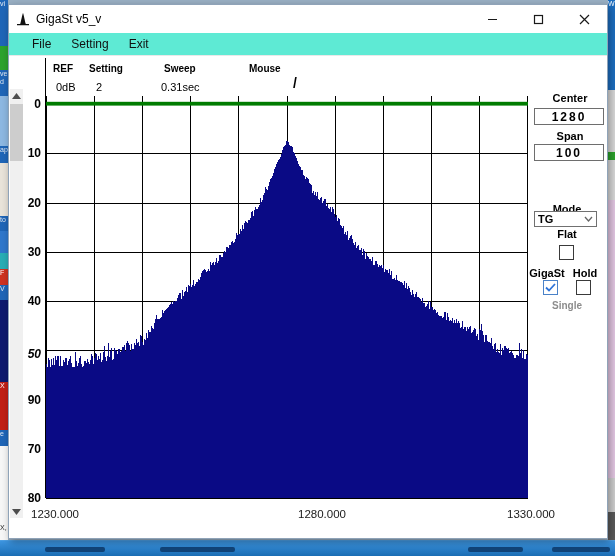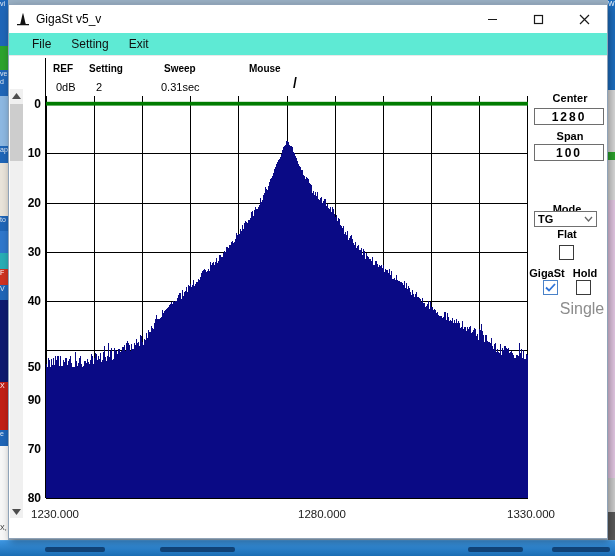--- a/index.html
+++ b/index.html
@@ -35,21 +35,21 @@
   #xlab-0{left:22px;} #xlab-1{left:237px;width:100px;text-align:right;} #xlab-2{left:472px;width:100px;text-align:center;}
   
   .plabel{position:absolute;font-size:11px;font-weight:bold;color:#000;text-align:center;}
   .pinput{position:absolute;left:525px;width:70px;height:17px;border:1px solid #6e6e6e;background:#fff;
           font-size:12px;font-weight:bold;text-align:center;letter-spacing:2px;padding:0;color:#000;}
   #mode-select{position:absolute;left:525px;top:206px;width:63px;height:16px;border:1px solid #707070;background:#fff;
           display:flex;align-items:center;font-size:11px;font-weight:bold;color:#000;padding-left:3px;}
   #mode-select svg{margin-left:auto;margin-right:3px;}
   .chk{position:absolute;width:15px;height:15px;background:#fff;border:1px solid #3a3a3a;display:flex;align-items:center;justify-content:center;}
   #pause-chk{border-color:#4a82c8;}
-  #single-label{position:absolute;left:543px;top:295px;width:60px;text-align:center;font-size:16px;color:#8c8c8c;}
+  #single-label{position:absolute;left:543px;top:295px;width:60px;text-align:left;font-size:10px;color:#8c8c8c;font-weight:bold;}
   
   #taskbar{position:absolute;left:0;top:540px;width:615px;height:16px;
            background:linear-gradient(#3d95e0,#1a6db4);border-top:1px solid #4d9fe4;}
   .smudge{position:absolute;top:6px;height:5px;background:#0d3a6b;border-radius:2px;filter:blur(.7px);opacity:.85;}
 </style>
 </head>
 <body>
 
 <div id="stage">
 
@@ -141,21 +141,21 @@
       </div>
     </div>
 
     <div id="left-axis"></div>
     <div id="ylabels">
         <span class="ylab" style="top: 92px;">0</span>
         <span class="ylab" style="top: 141.25px;">10</span>
         <span class="ylab" style="top: 190.5px;">20</span>
         <span class="ylab" style="top: 239.75px;">30</span>
         <span class="ylab" style="top: 289px;">40</span>
-        <span class="ylab" style="top: 355px;">50</span>
+        <span class="ylab" style="top: 342px; font-style: italic;">50</span>
         <span class="ylab" style="top: 387.5px;">90</span>
         <span class="ylab" style="top: 436.75px;">70</span>
         <span class="ylab" style="top: 486px;">80</span>
       </div>
 
     <div id="plot-wrap">
       <svg id="plot" width="482" height="403" viewBox="0 0 482 403">
           <g stroke="#000000" stroke-width="1" shape-rendering="crispEdges">
             <line x1="0.5" x2="0.5" y1="0" y2="402.5"></line>
             <line x1="48.6" x2="48.6" y1="0" y2="402.5"></line>

